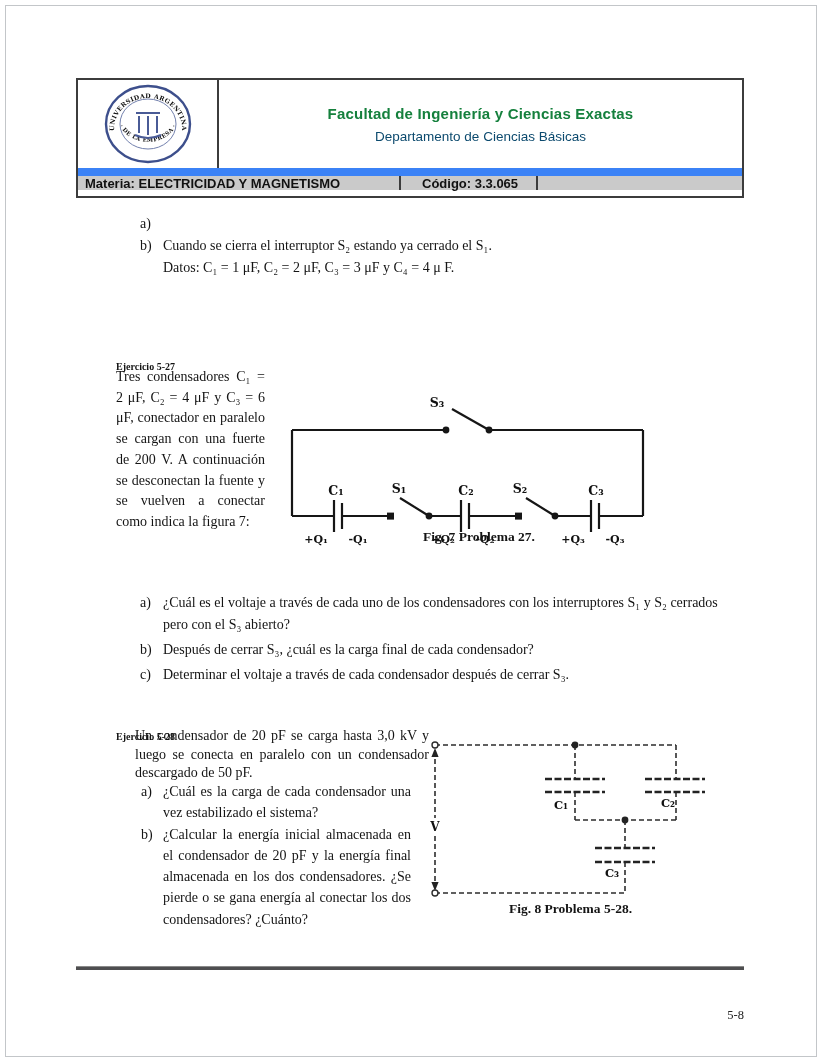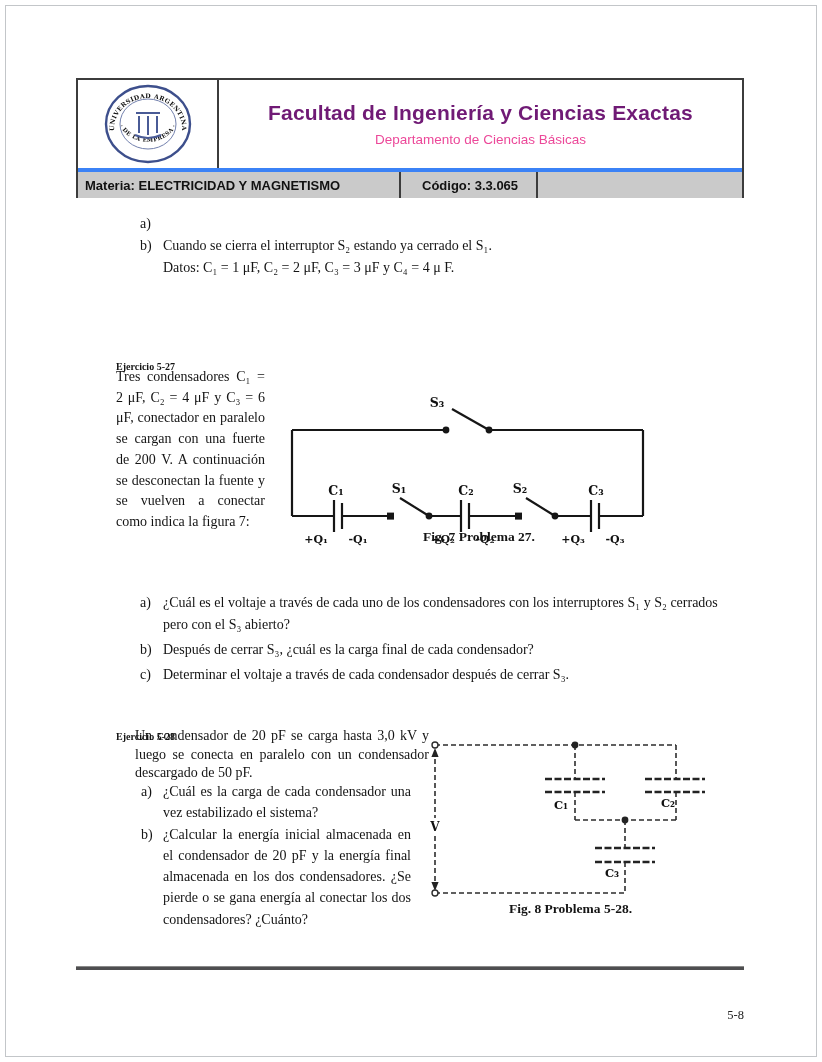--- a/index.html
+++ b/index.html
@@ -8,23 +8,23 @@
   .abs{position:absolute;}
   .page-border{left:5px;top:5px;right:5px;bottom:5px;border:1px solid #c3c6c9;pointer-events:none;}
 
   
   .hdr{left:76px;top:78px;width:668px;height:120px;border:2px solid #3c3c3c;box-sizing:border-box;
        font-family:"Liberation Sans","DejaVu Sans",sans-serif;}
   .hdr-row1{display:flex;height:88px;}
   .logo-cell{width:141px;border-right:2px solid #3c3c3c;box-sizing:border-box;
              display:flex;align-items:center;justify-content:center;}
   .title-cell{flex:1;display:flex;flex-direction:column;align-items:center;justify-content:center;}
-  .faculty{font-size:21px;font-weight:bold;color:#701a75;letter-spacing:.2px;}
-  .dept{font-size:13.5px;margin-top:7px;color:#ec4899;}
-  .hdr-row2{display:flex;height:30px;border-top:4px solid #3b82f6;background:#cacaca;box-sizing:border-box;}
+  .faculty{font-size:15px;font-weight:bold;color:#15803d;letter-spacing:.2px;}
+  .dept{font-size:13.5px;margin-top:7px;color:#0c4a6e;}
+  .hdr-row2{display:flex;height:22px;border-top:8px solid #3b82f6;background:#cacaca;box-sizing:border-box;}
   .hdr-row2 .cell{display:flex;align-items:center;box-sizing:border-box;font-weight:bold;font-size:13px;color:#111;}
   .cell-materia{width:323px;border-right:2px solid #3c3c3c;padding-left:7px;}
   .cell-codigo{width:137px;border-right:2px solid #3c3c3c;padding-left:21px;}
   .cell-empty{flex:1;}
 
   
   .bodytxt{font-size:14px;line-height:22px;}
   .li{display:flex;}
   .li .mk{width:23px;flex:none;}
   .bold{font-weight:bold;}

